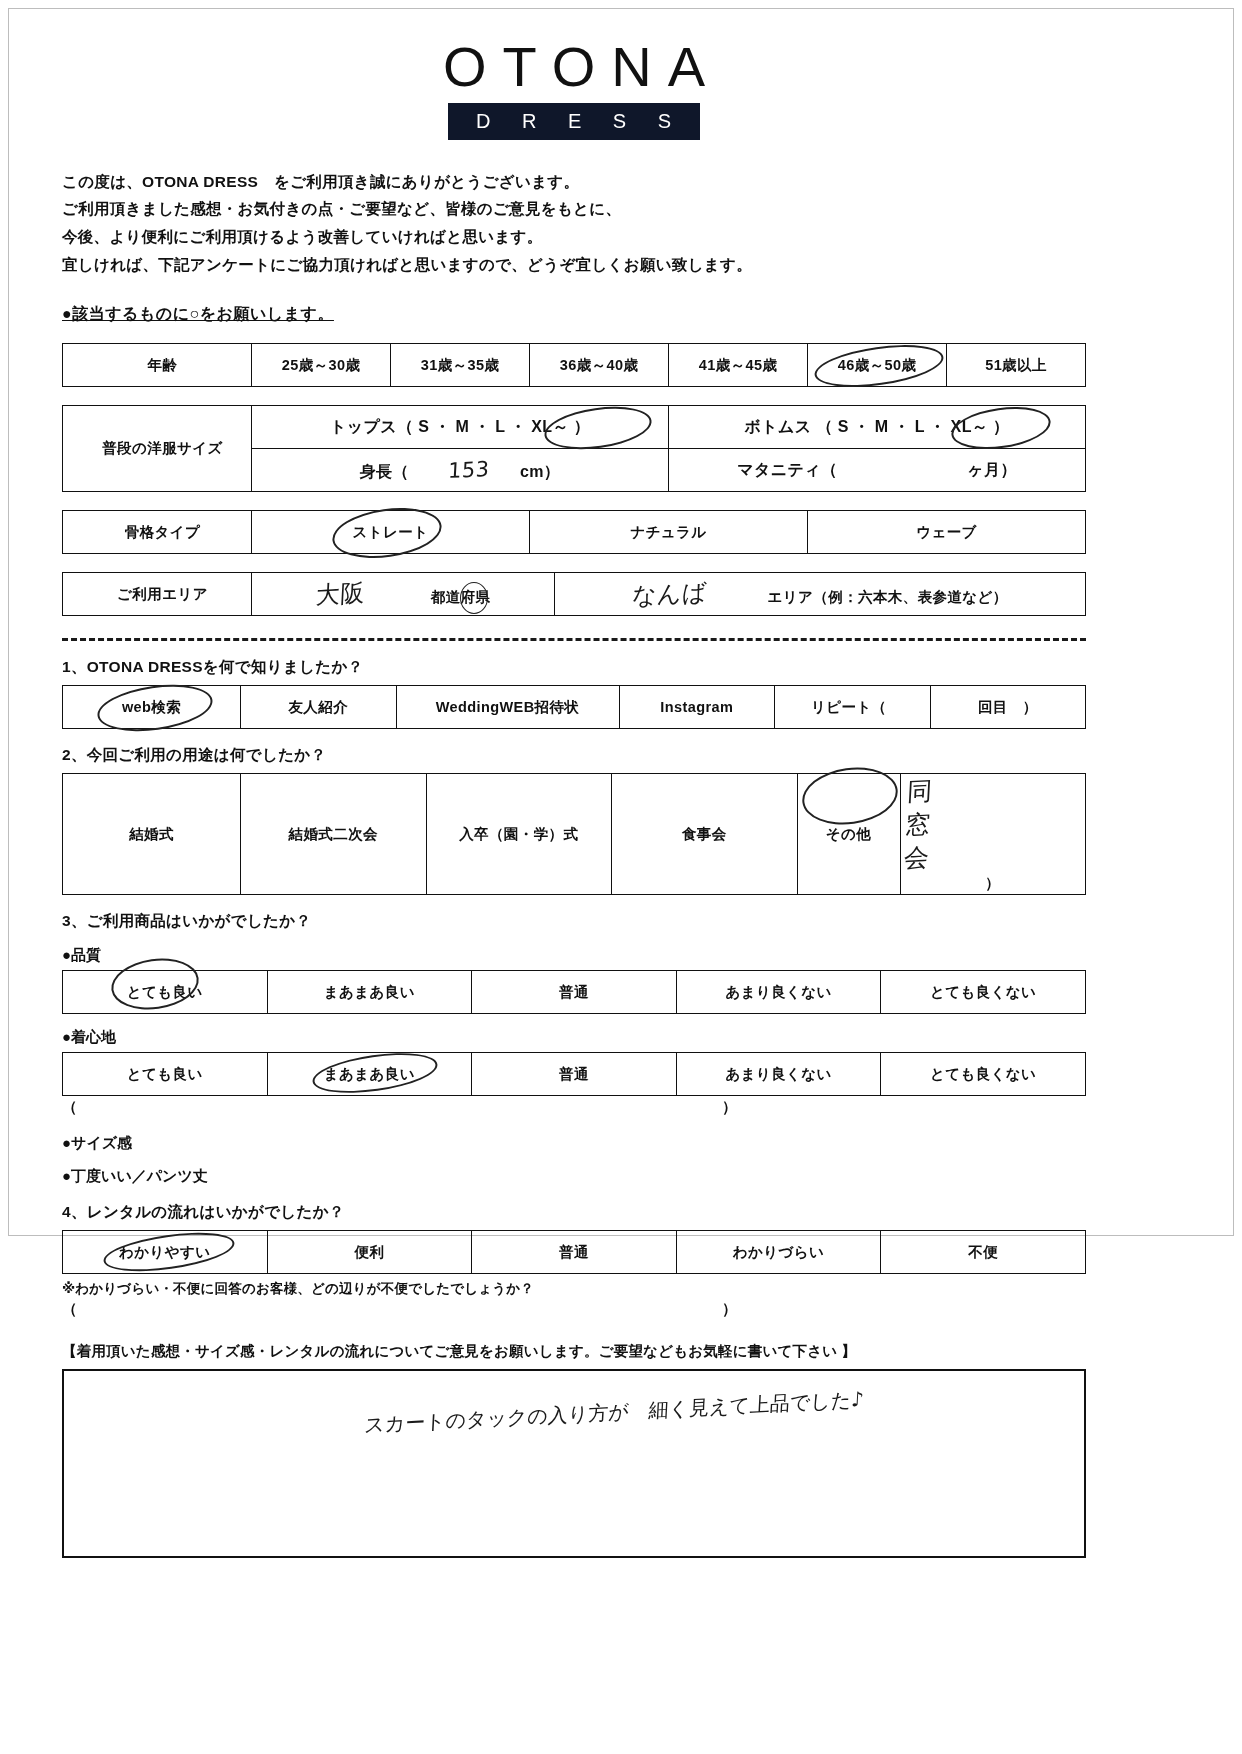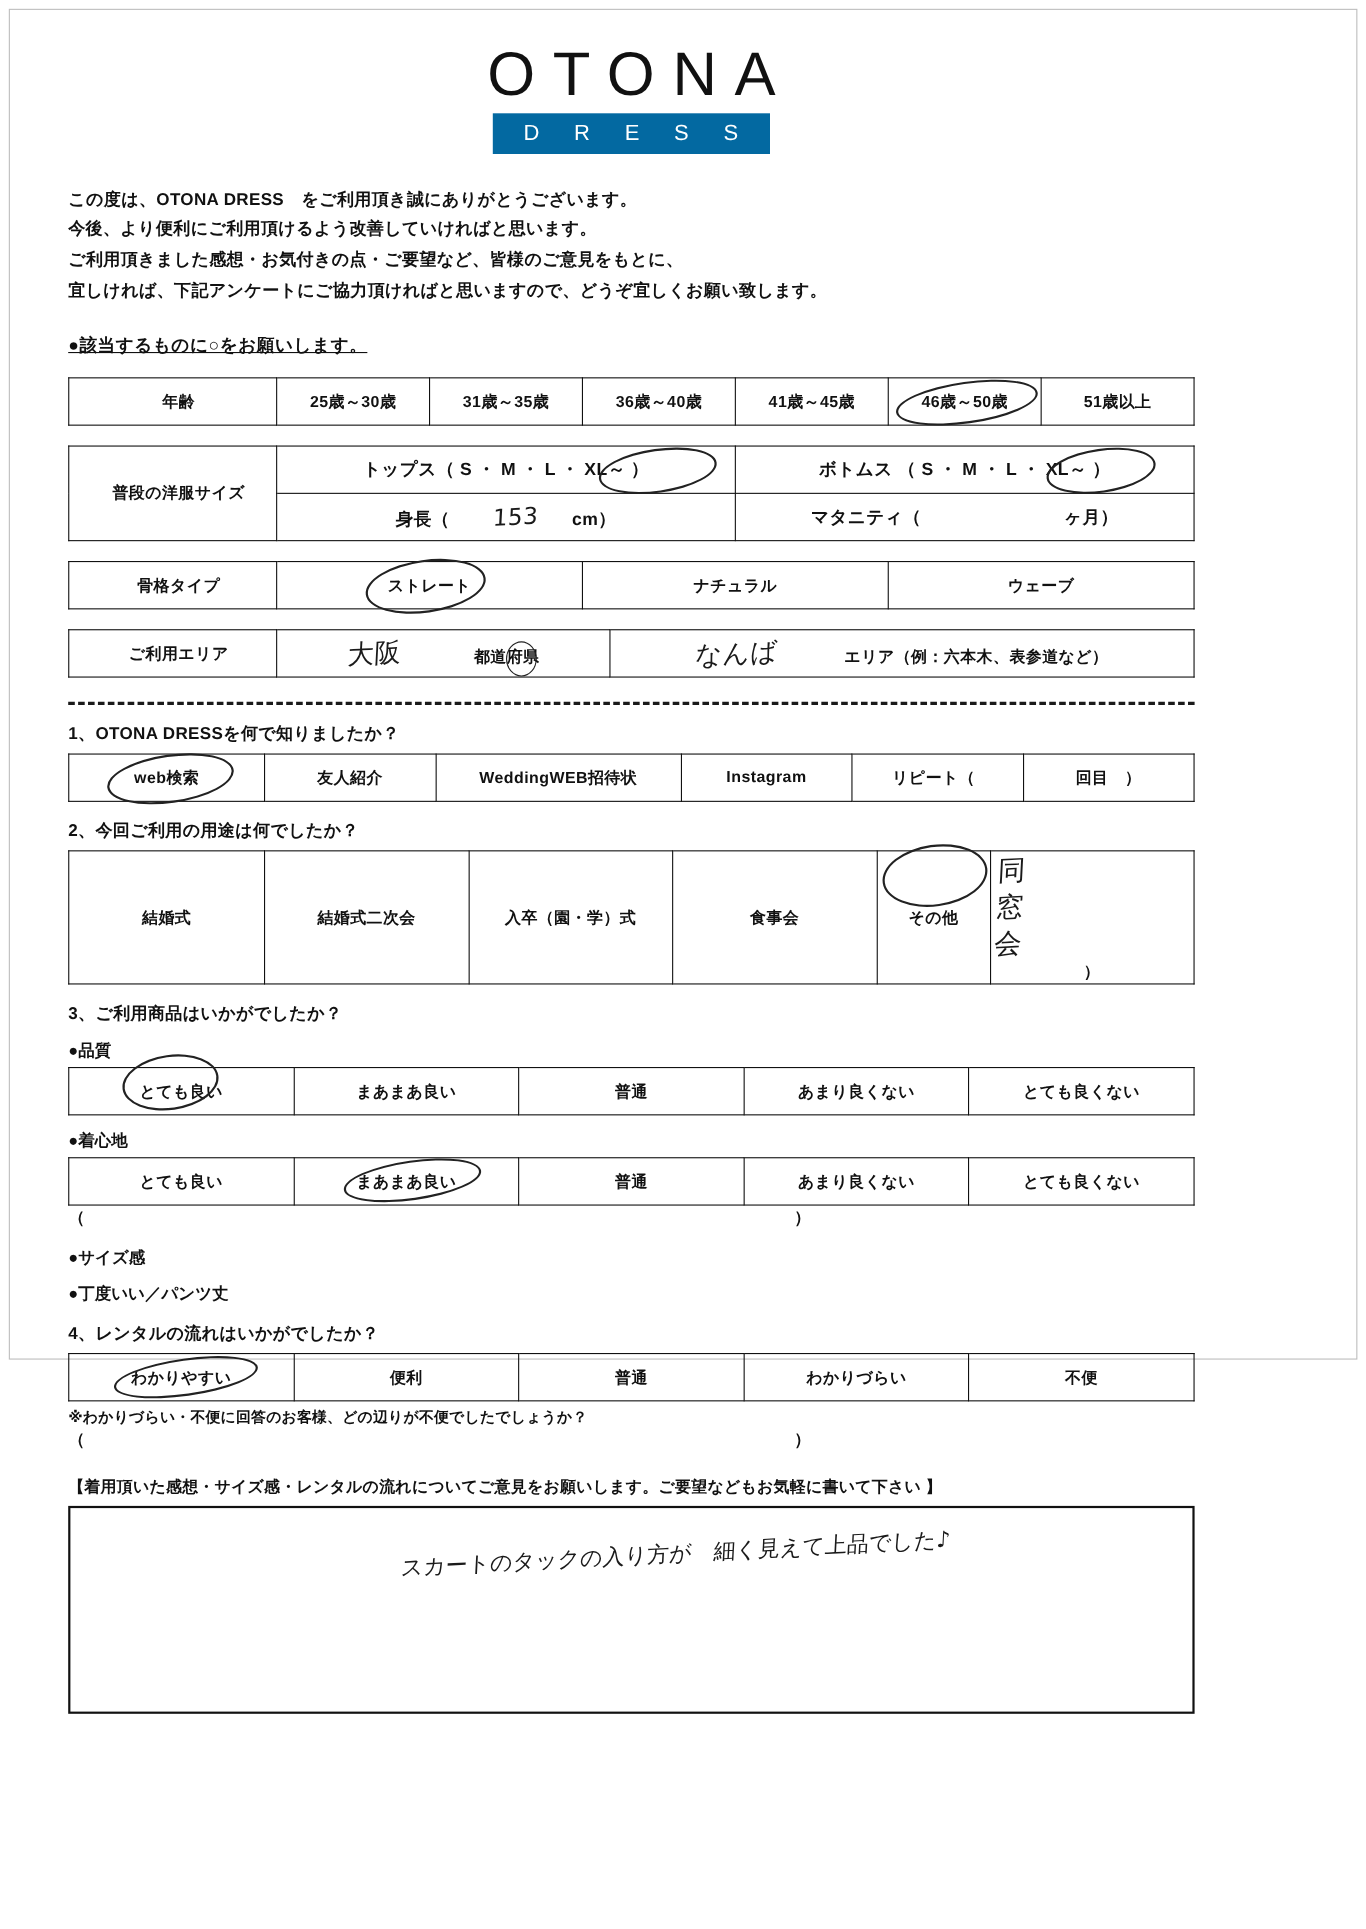--- a/index.html
+++ b/index.html
@@ -17,21 +17,21 @@
   .wrap{position:absolute;left:62px;top:0;width:1024px;}
 
   
   .logo-block{margin-top:38px;text-align:center;}
   .logo-otona{
     font-size:56px;letter-spacing:16px;font-weight:400;
     font-family:"Liberation Sans","DejaVu Sans",sans-serif;
     line-height:1.05;color:#111;padding-left:16px;
   }
   .logo-dress{
-    display:inline-block;background:#0369a1;color:#fff;
+    display:inline-block;background:#0f172a;color:#fff;
     font-size:20px;letter-spacing:13px;padding:7px 16px 7px 28px;
     margin-top:6px;
   }
 
   
   .intro{margin-top:28px;font-size:15.5px;line-height:1.78;font-weight:600;letter-spacing:.3px;}
   .intro div{white-space:nowrap;}
 
   .lead{margin-top:26px;font-size:16px;font-weight:700;letter-spacing:.5px;text-decoration:underline;}
 
@@ -98,22 +98,22 @@
 
   <div class="wrap">
 
     <div class="logo-block">
       <div class="logo-otona">OTONA</div>
       <div class="logo-dress">D R E S S</div>
     </div>
 
     <div class="intro">
       <div>この度は、OTONA DRESS　をご利用頂き誠にありがとうございます。</div>
+      <div>ご利用頂きました感想・お気付きの点・ご要望など、皆様のご意見をもとに、</div>
       <div>今後、より便利にご利用頂けるよう改善していければと思います。</div>
-      <div>ご利用頂きました感想・お気付きの点・ご要望など、皆様のご意見をもとに、</div>
       <div>宜しければ、下記アンケートにご協力頂ければと思いますので、どうぞ宜しくお願い致します。</div>
     </div>
 
     <div class="lead">●該当するものに○をお願いします。</div>
 
     <div class="sec">
       <table class="form">
         <tbody>
             <tr>
           <td class="lbl" style="width:175px">年齢</td>

